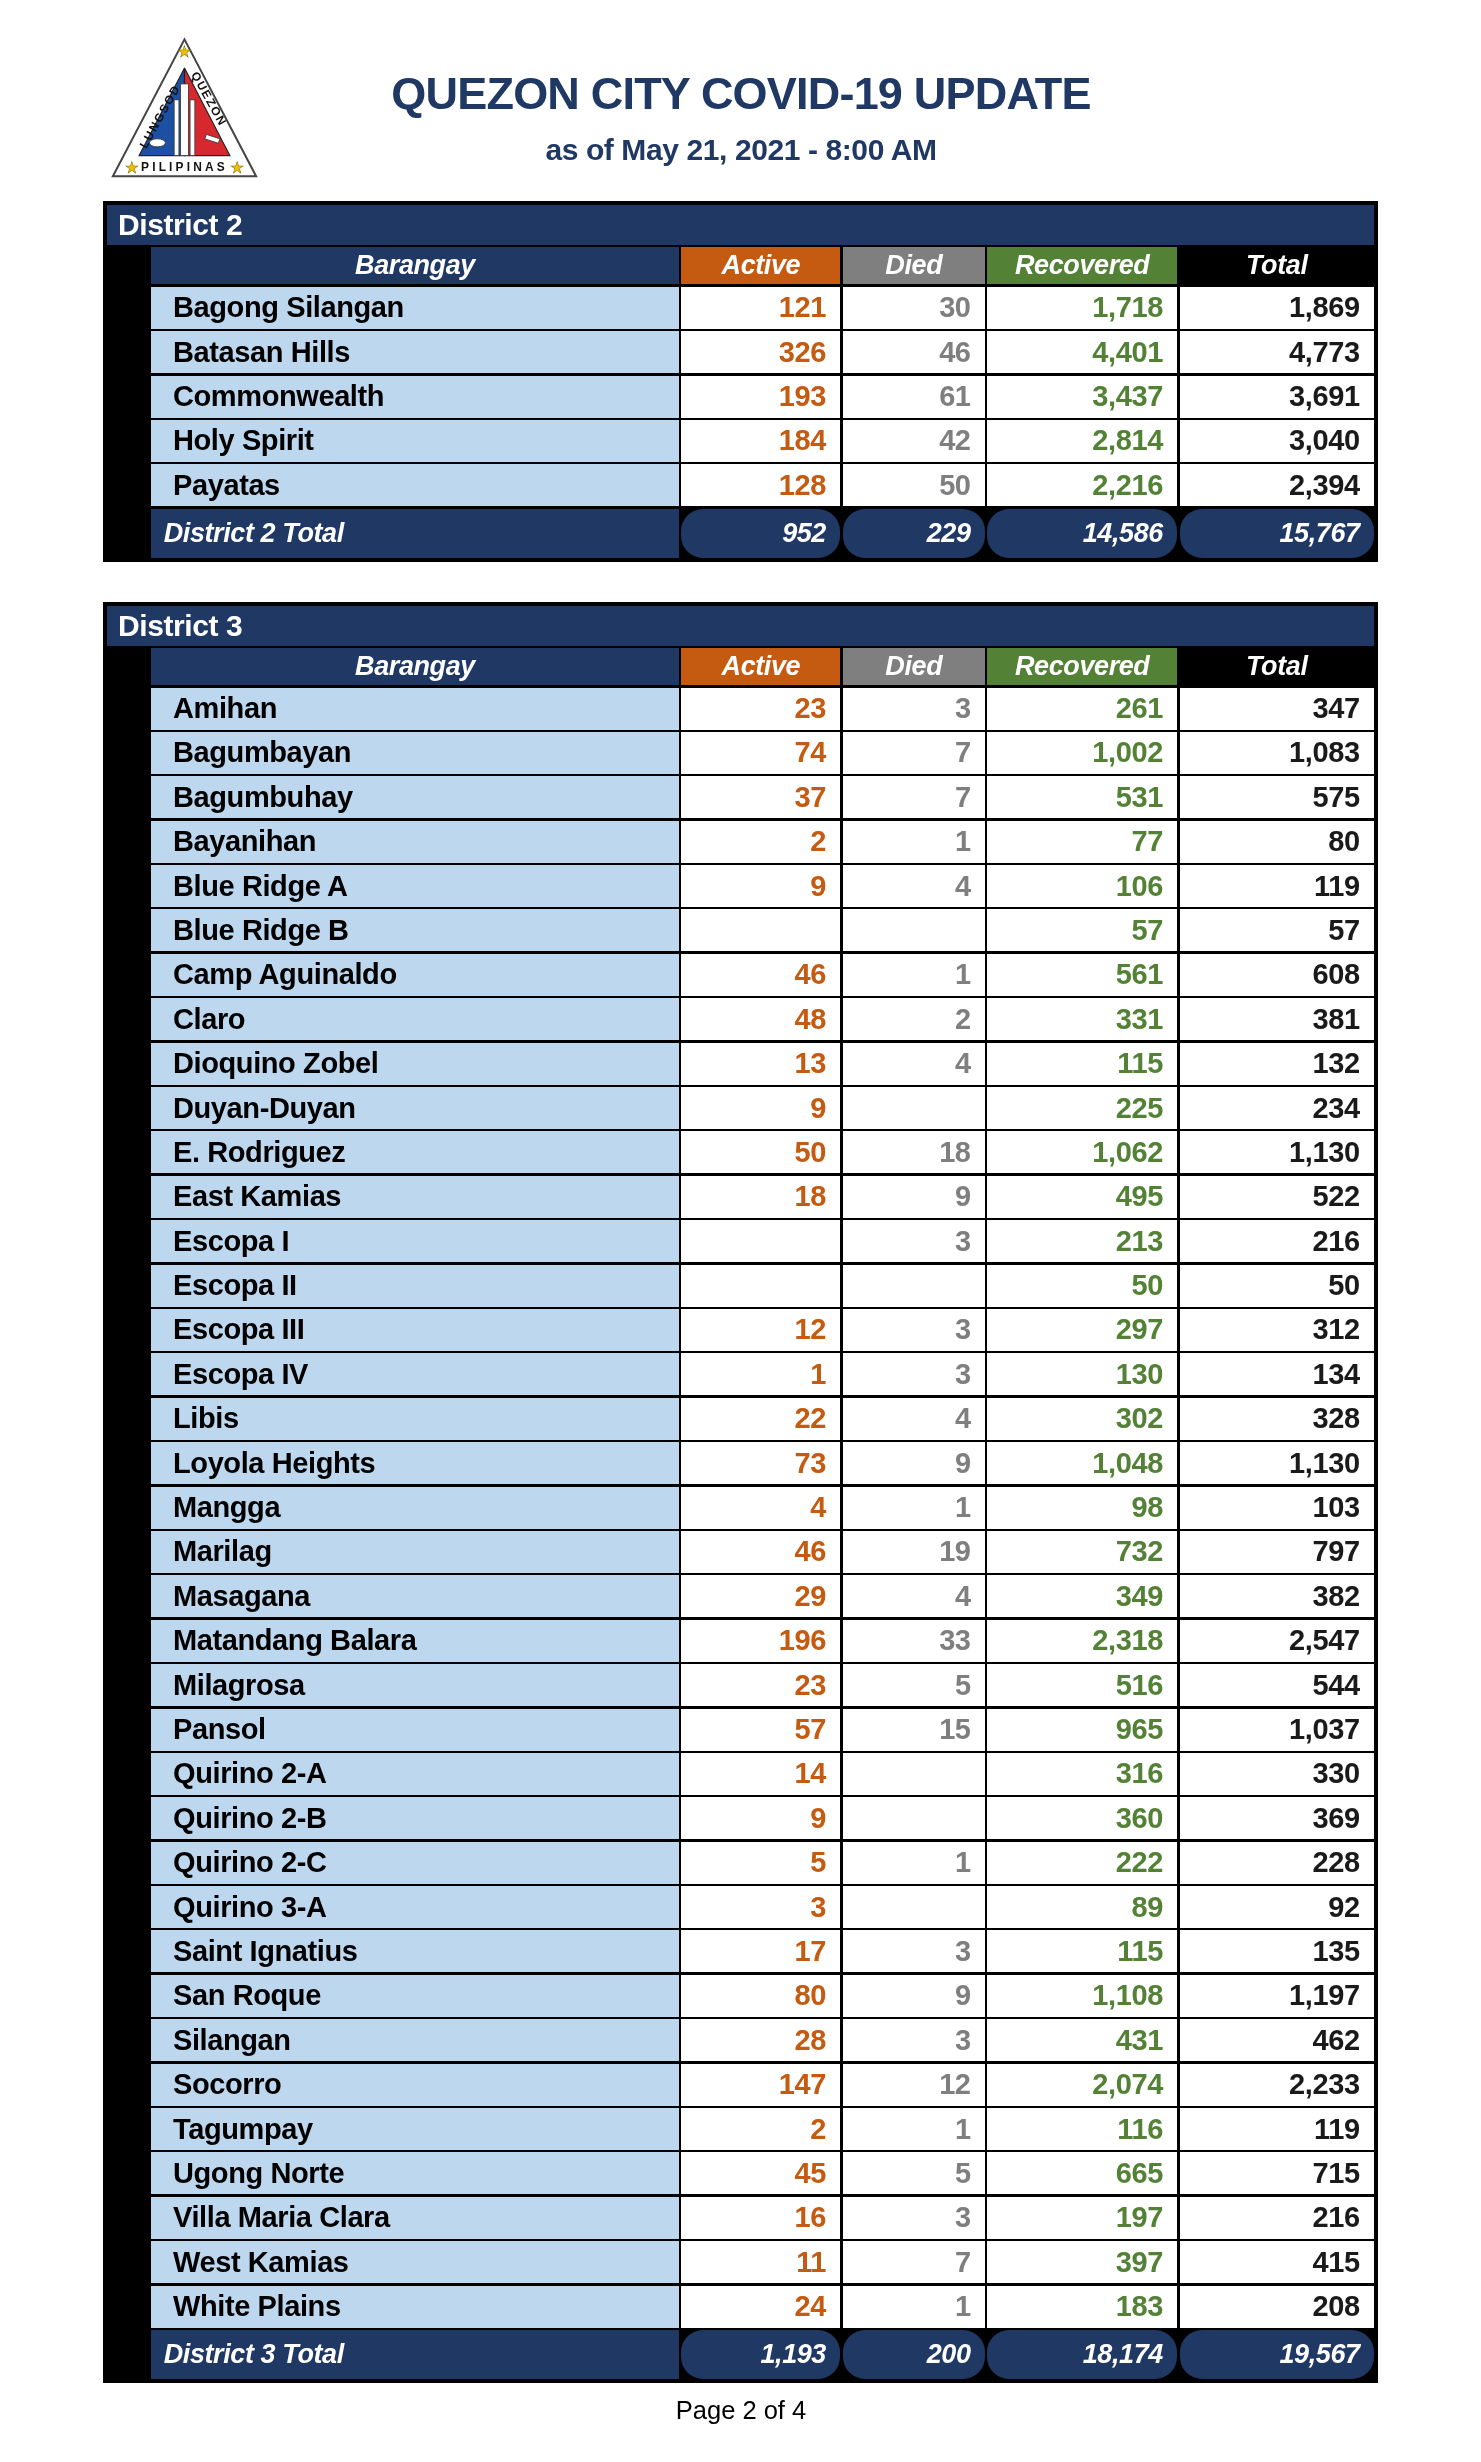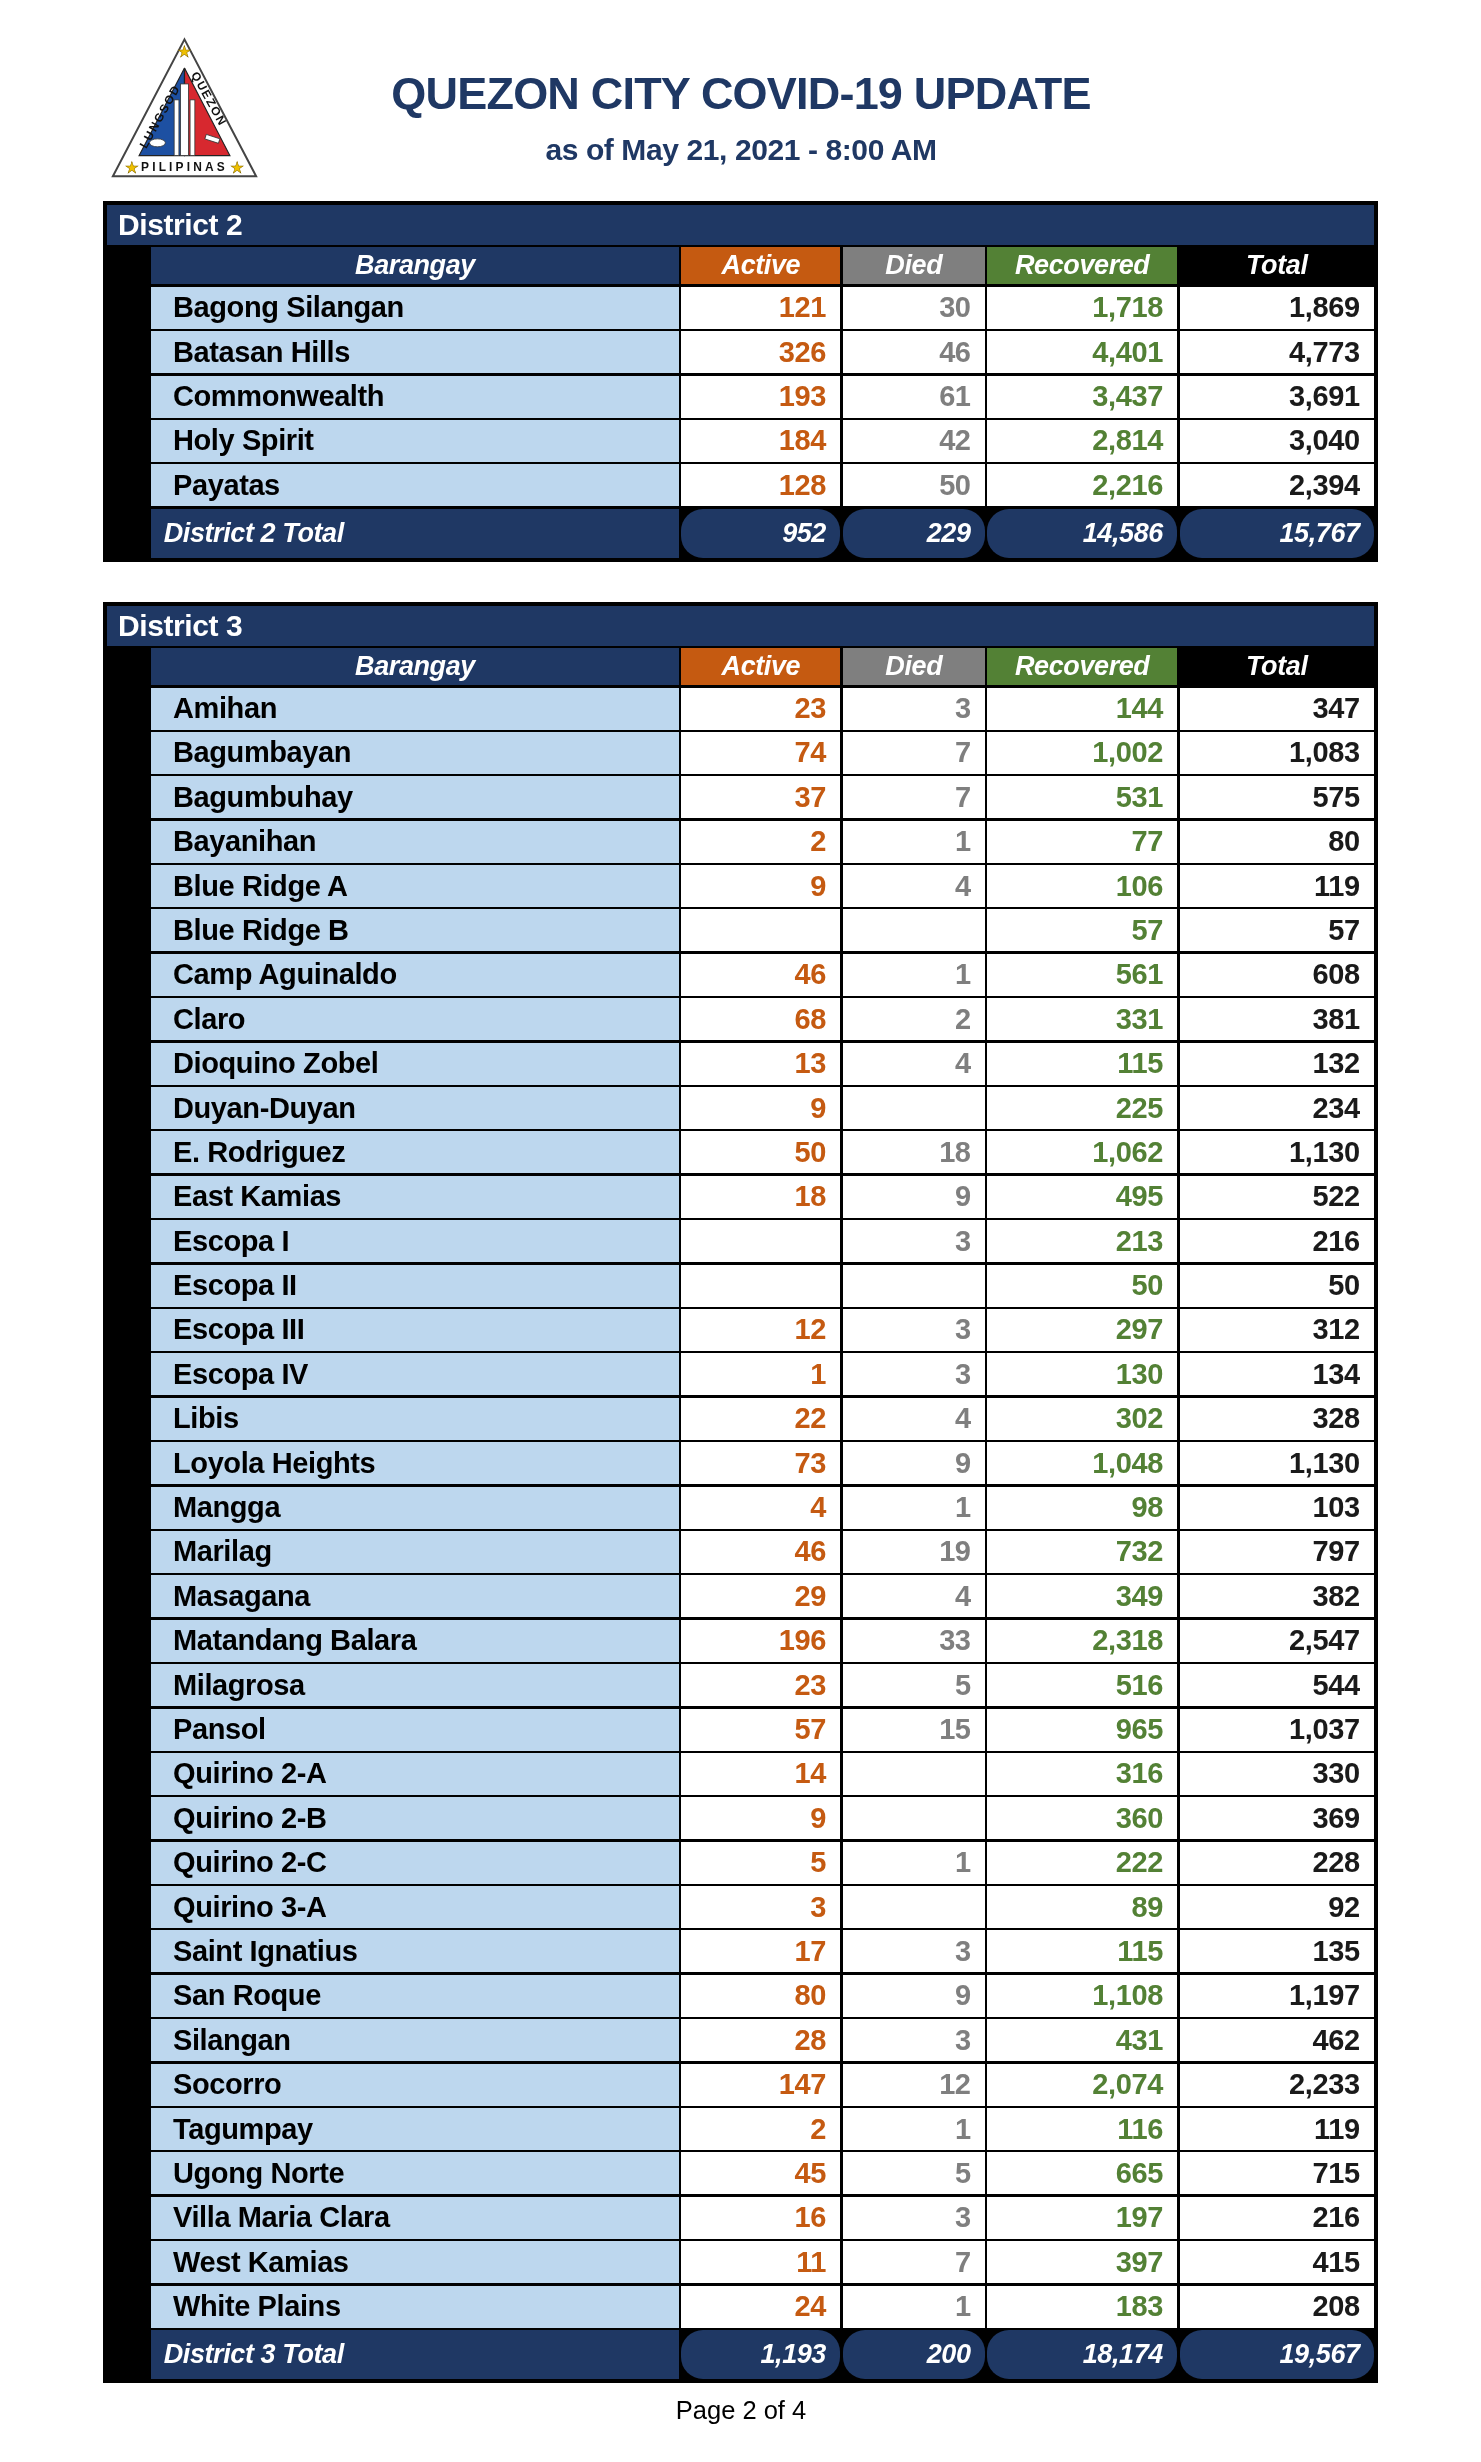--- a/index.html
+++ b/index.html
@@ -175,21 +175,21 @@
       <div class="cell h1">Active</div>
       <div class="cell h2">Died</div>
       <div class="cell h3">Recovered</div>
       <div class="cell h4">Total</div>
     </div>
     <div class="tbody">
         <div class="row">
           <div class="cell c0">Amihan</div>
           <div class="cell c1 num">23</div>
           <div class="cell c2 num">3</div>
-          <div class="cell c3 num">144</div>
+          <div class="cell c3 num">261</div>
           <div class="cell c4 num">347</div>
         </div>
         <div class="row">
           <div class="cell c0">Bagumbayan</div>
           <div class="cell c1 num">74</div>
           <div class="cell c2 num">7</div>
           <div class="cell c3 num">1,002</div>
           <div class="cell c4 num">1,083</div>
         </div>
         <div class="row">
@@ -222,21 +222,21 @@
         </div>
         <div class="row">
           <div class="cell c0">Camp Aguinaldo</div>
           <div class="cell c1 num">46</div>
           <div class="cell c2 num">1</div>
           <div class="cell c3 num">561</div>
           <div class="cell c4 num">608</div>
         </div>
         <div class="row">
           <div class="cell c0">Claro</div>
-          <div class="cell c1 num">68</div>
+          <div class="cell c1 num">48</div>
           <div class="cell c2 num">2</div>
           <div class="cell c3 num">331</div>
           <div class="cell c4 num">381</div>
         </div>
         <div class="row">
           <div class="cell c0">Dioquino Zobel</div>
           <div class="cell c1 num">13</div>
           <div class="cell c2 num">4</div>
           <div class="cell c3 num">115</div>
           <div class="cell c4 num">132</div>

